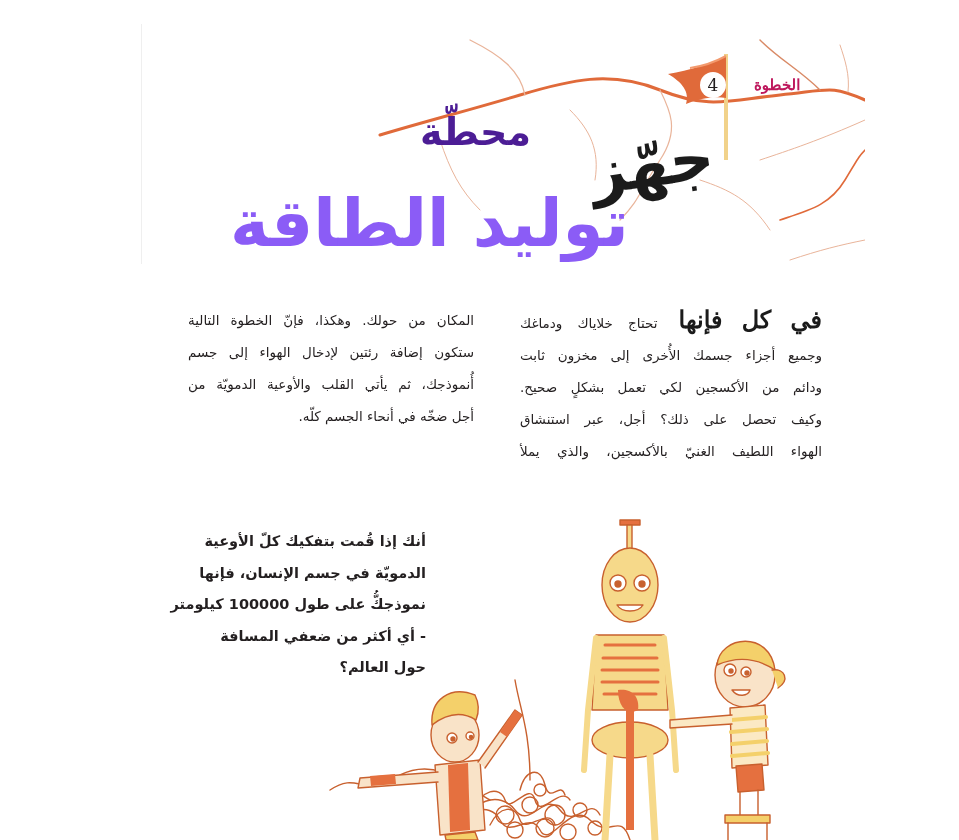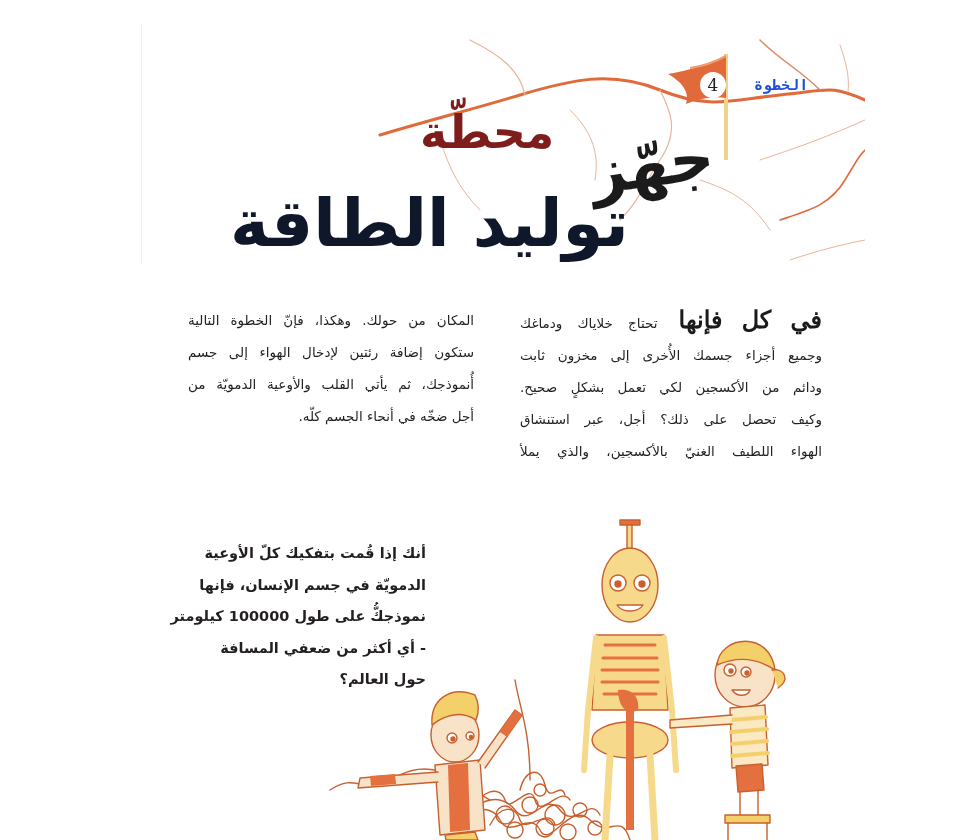--- a/index.html
+++ b/index.html
@@ -30,24 +30,24 @@
     
     .veins {
       position: absolute;
       left: 140px; top: 20px;
       width: 725px; height: 260px;
     }
     
     .step-label {
       position: absolute;
       left: 754px; top: 76px;
-      font-family: Liberation Mono, monospace;
+      font-family: Liberation Serif, serif;
       font-weight: bold;
       font-size: 15px;
-      color: #1d4ed8;
+      color: #be185d;
       direction: rtl;
     }
     .flag {
       position: absolute;
       left: 660px; top: 52px;
       width: 100px; height: 110px;
     }
     .step-number {
       position: absolute;
       left: 700px; top: 72px;
@@ -72,29 +72,29 @@
     .title-equip {
       left: 590px; top: 130px;
       font-size: 62px;
       line-height: 70px;
       color: #1b1b1b;
       transform: rotate(-8deg);
       transform-origin: center;
     }
     .title-station {
       left: 420px; top: 103px;
-      font-size: 46px;
+      font-size: 38px;
       line-height: 58px;
-      color: #7f1d1d;
+      color: #4c1d95;
     }
     .title-generation {
       left: 230px; top: 178px;
       font-size: 66px;
       line-height: 92px;
-      color: #0f172a;
+      color: #8b5cf6;
     }
     
     .col {
       position: absolute;
       direction: rtl;
       text-align: justify;
       font-family: "DejaVu Sans", sans-serif;
       font-size: 13.5px;
       line-height: 32px;
       color: #231f20;
@@ -129,21 +129,21 @@
       width: 190px;
       text-align: center;
       direction: rtl;
       font-family: "DejaVu Serif", serif;
       font-weight: bold;
       font-size: 26px;
       color: #231f20;
     }
     .dyk-body {
       position: absolute;
-      left: 186px; top: 538px;
+      left: 186px; top: 526px;
       width: 240px;
       direction: rtl;
       text-align: center;
       font-family: "DejaVu Sans", sans-serif;
       font-weight: bold;
       font-size: 14.5px;
       line-height: 31.5px;
       color: #231f20;
     }
     .dyk-body .line { text-align-last: right; }

